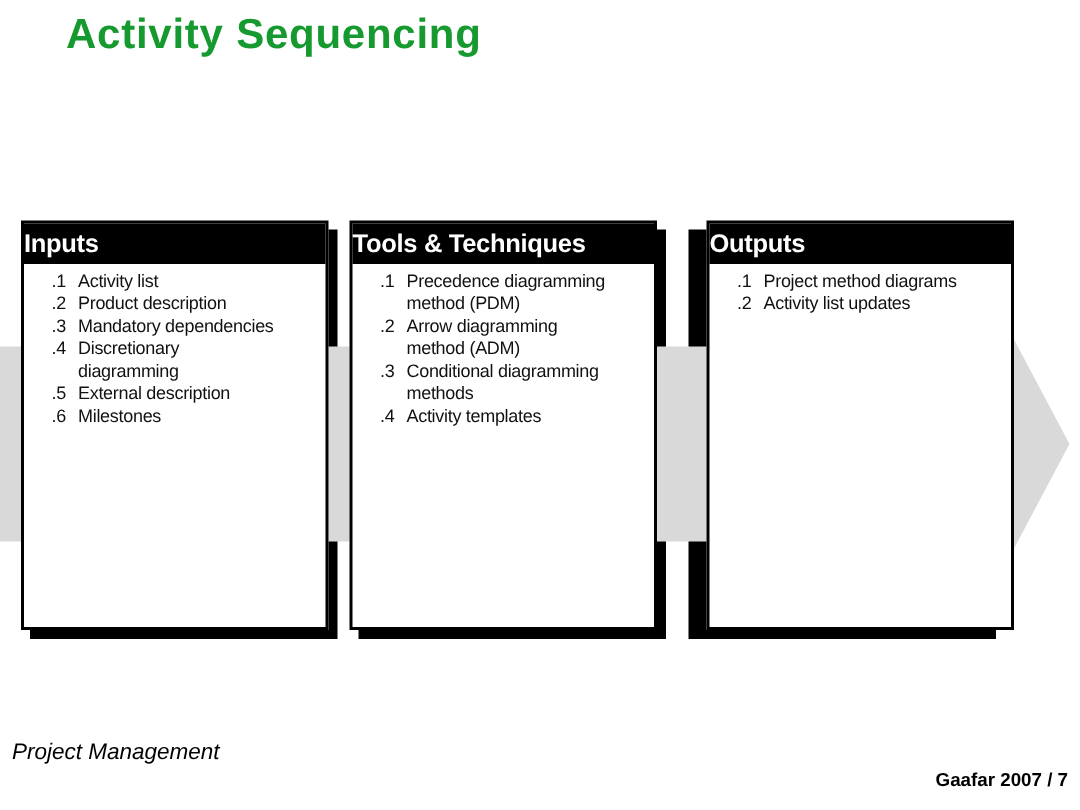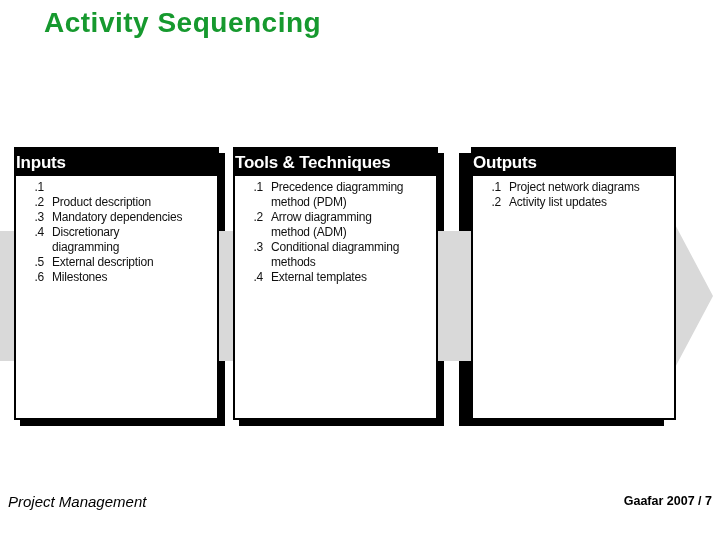--- a/index.html
+++ b/index.html
@@ -98,21 +98,21 @@
     position: absolute;
     left: 8px;
     top: 493px;
     font-size: 15px;
     color: #000;
     font-style: italic;
   }
   .footer-right {
     position: absolute;
     right: 8px;
-    top: 494px;
+    top: 513px;
     font-size: 12.5px;
     font-weight: bold;
     color: #000;
   }
 </style>
 </head>
 <body>
 
 <div id="slide">
 
@@ -122,20 +122,21 @@
   <div class="box-shadow-block shadow-tools"></div>
   <div class="box-shadow-block shadow-outputs"></div>
 
   <div class="flow-arrow"></div>
 
   <div class="pm-box box-inputs">
     <div class="box-header">Inputs</div>
     <div class="box-body">
       <div class="list-item">
         <span class="item-num">.1</span>
+        <span class="item-text">Activity list</span>
       </div>
       <div class="list-item">
         <span class="item-num">.2</span>
         <span class="item-text">Product description</span>
       </div>
       <div class="list-item">
         <span class="item-num">.3</span>
         <span class="item-text">Mandatory dependencies</span>
       </div>
       <div class="list-item">
@@ -167,31 +168,31 @@
         <span class="item-text">Arrow diagramming
 method (ADM)</span>
       </div>
       <div class="list-item">
         <span class="item-num">.3</span>
         <span class="item-text">Conditional diagramming
 methods</span>
       </div>
       <div class="list-item">
         <span class="item-num">.4</span>
-        <span class="item-text">External templates</span>
+        <span class="item-text">Activity templates</span>
       </div>
     </div>
   </div>
 
   <div class="pm-box box-outputs">
     <div class="box-header">Outputs</div>
     <div class="box-body">
       <div class="list-item">
         <span class="item-num">.1</span>
-        <span class="item-text">Project network diagrams</span>
+        <span class="item-text">Project method diagrams</span>
       </div>
       <div class="list-item">
         <span class="item-num">.2</span>
         <span class="item-text">Activity list updates</span>
       </div>
     </div>
   </div>
 
   <div class="footer-left">Project Management</div>
   <div class="footer-right">Gaafar 2007 / 7</div>

